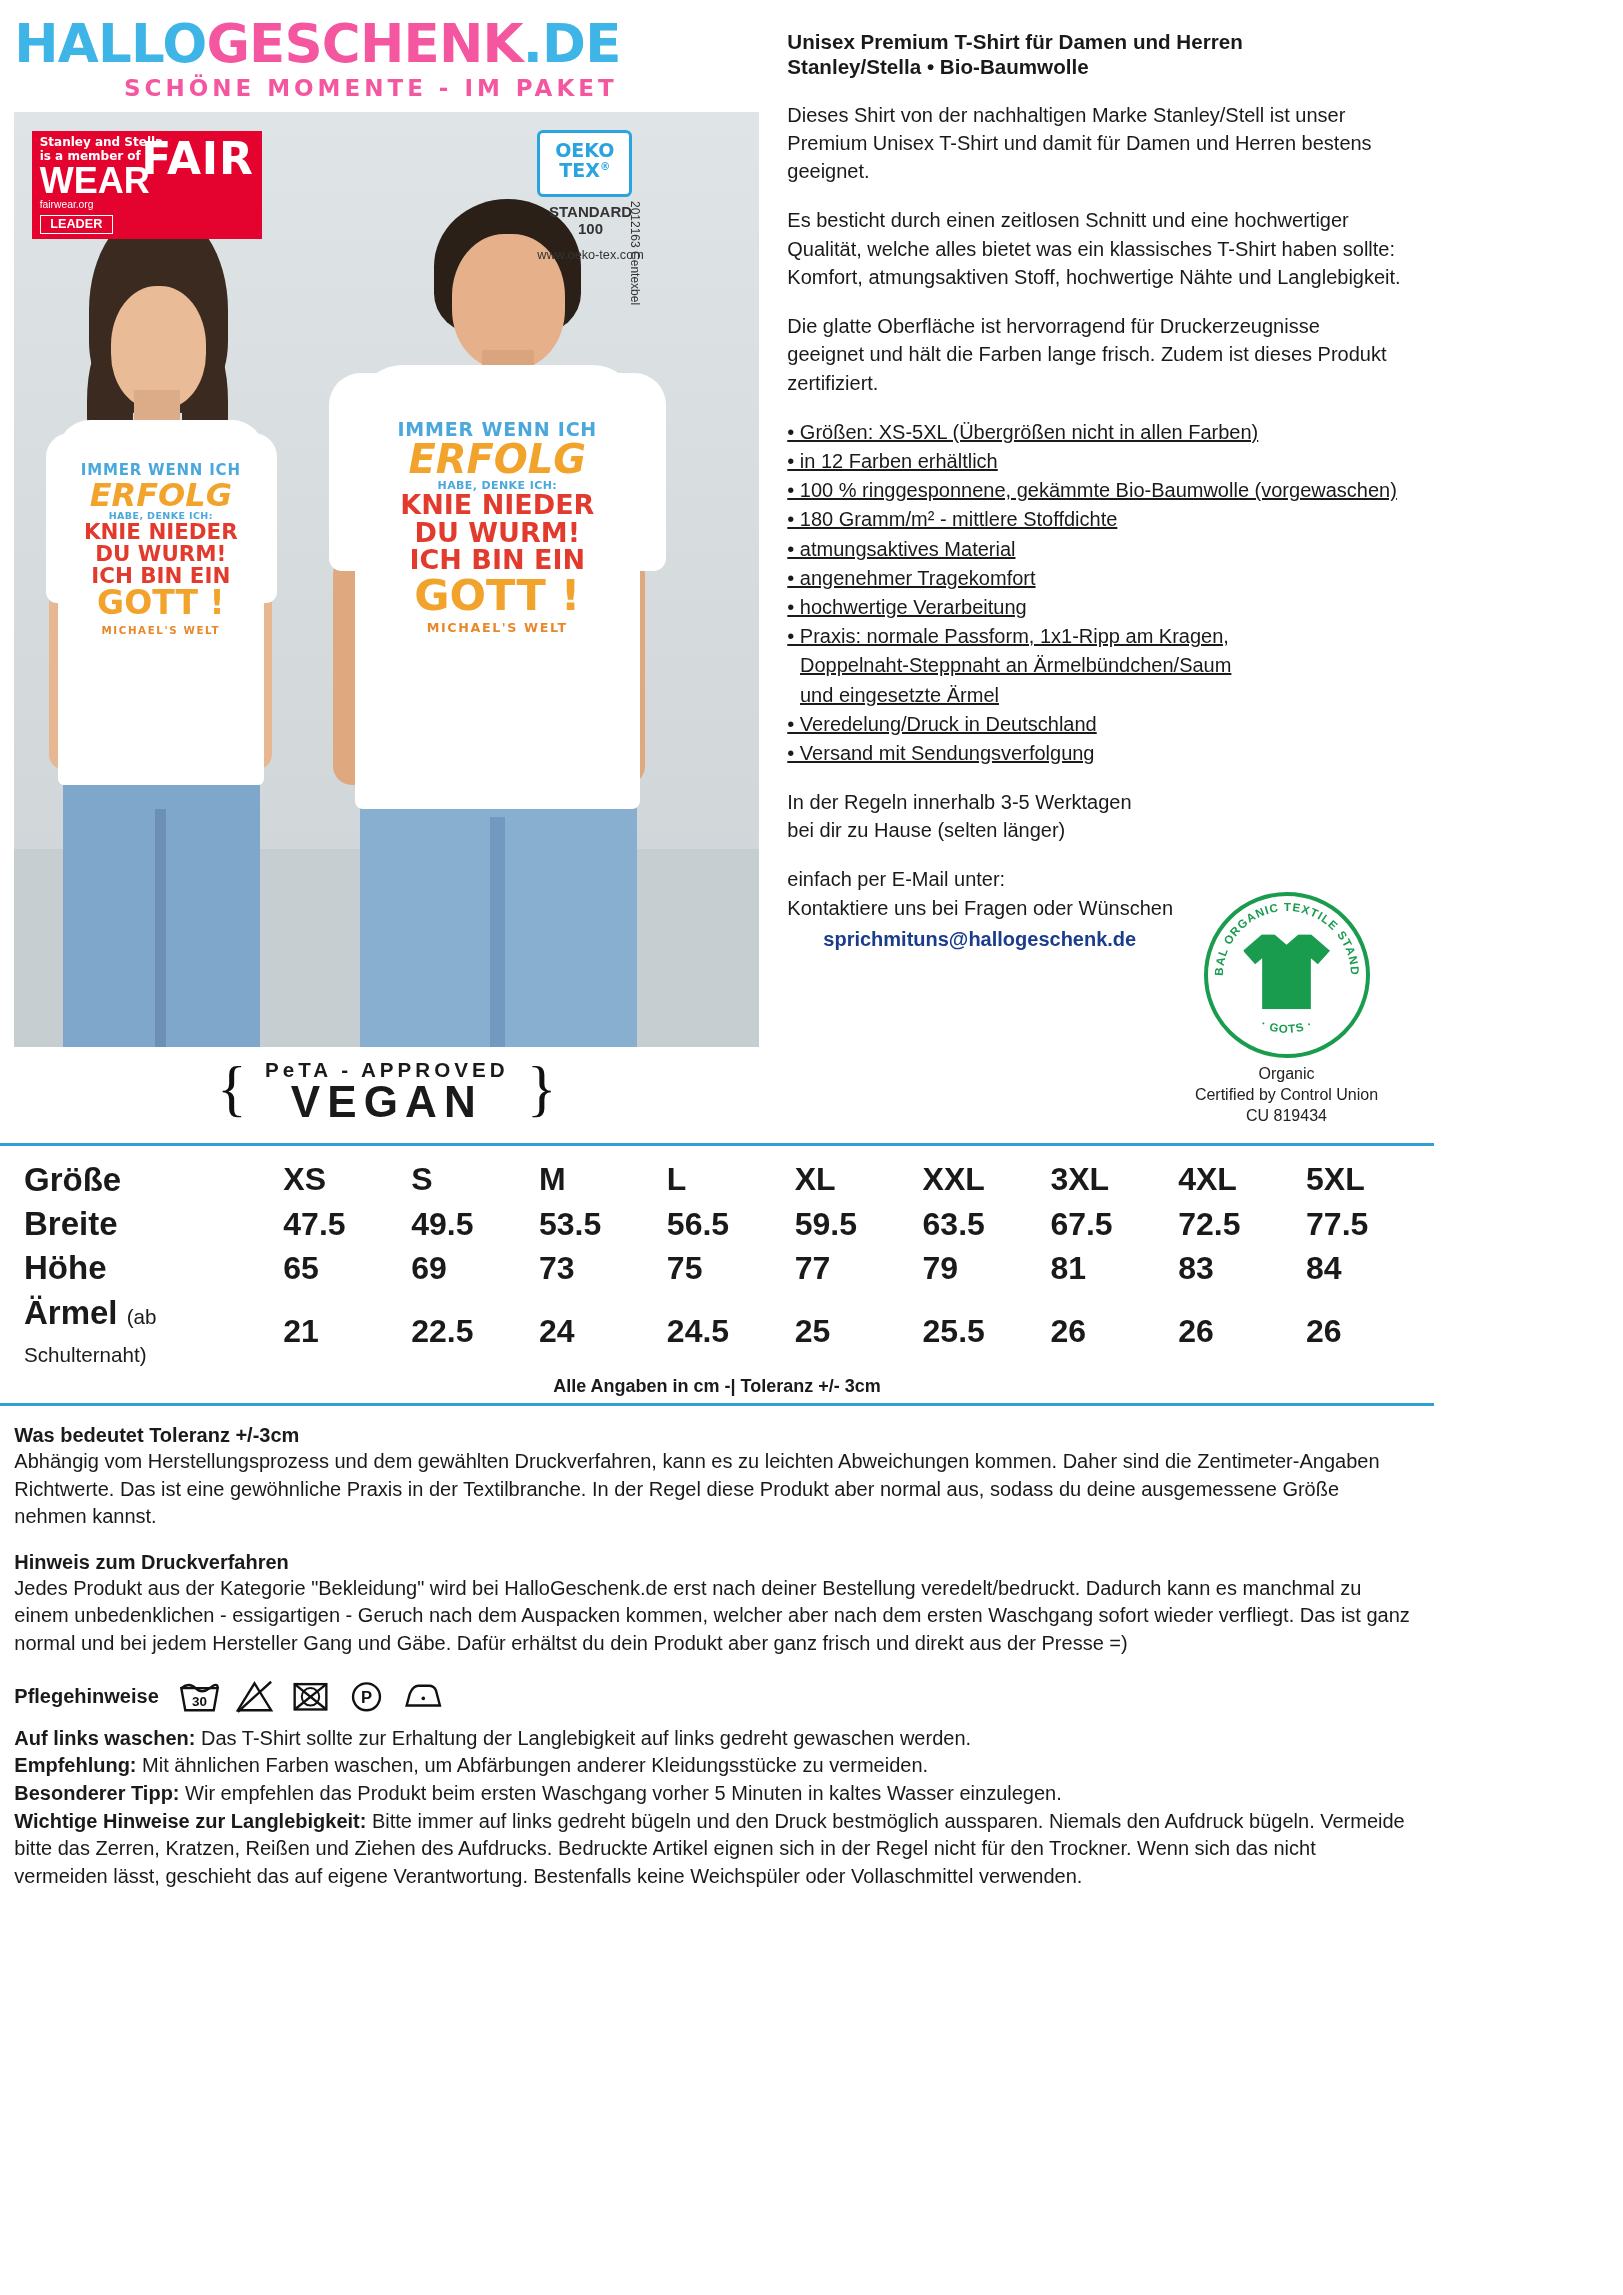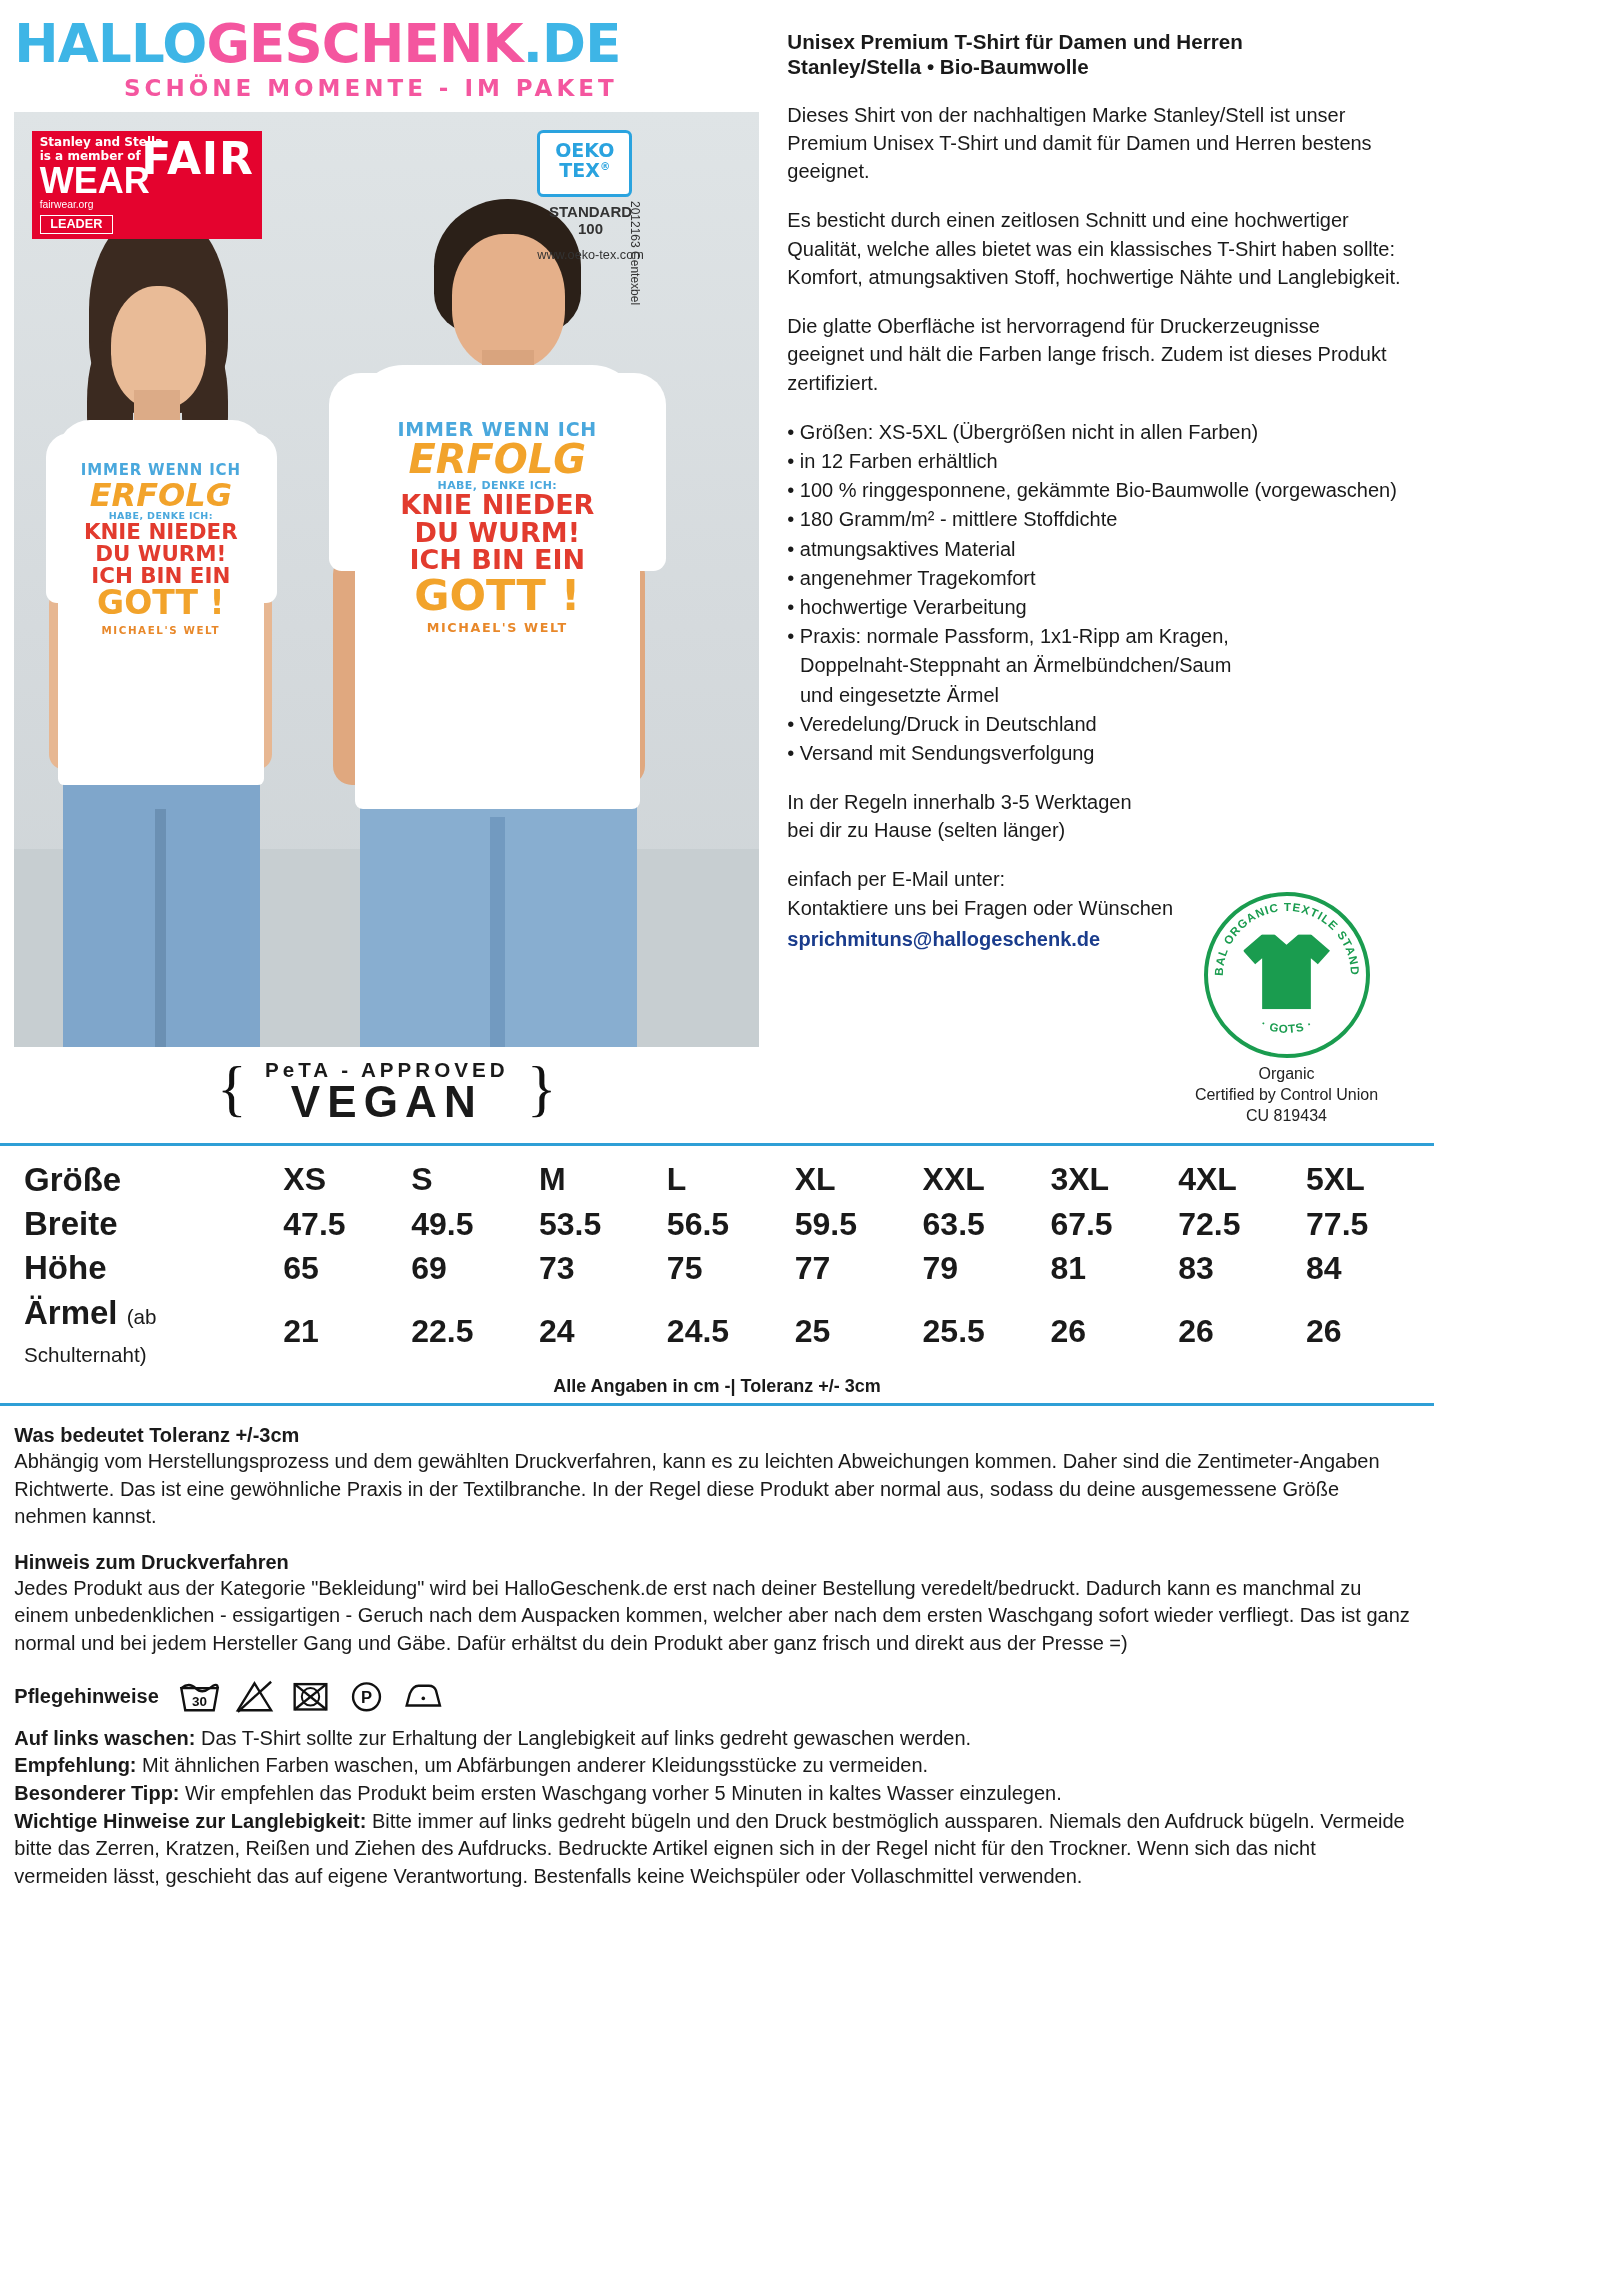--- a/index.html
+++ b/index.html
@@ -104,21 +104,21 @@
   .brace { position:absolute; top:-4.8px; font-size:62px; color:#111; font-family:"Liberation Serif", serif; font-weight:300; }
   .brace-l { left:0; }
   .brace-r { right:0; }
   .peta { font-size:20.6px; font-weight:bold; letter-spacing:4px; }
   .vegan-word { font-size:44px; font-weight:bold; letter-spacing:7.1px; margin-top:-4.8px; }
 
   
   .r-title { font-size:20.6px; font-weight:bold; line-height:1.25; margin-bottom:20.6px; }
   .r-p { font-size:20px; line-height:1.42; margin-bottom:20.6px; }
   .r-bullets { font-size:20px; line-height:1.42; margin-bottom:20.6px; }
-  .r-bullets div { margin-bottom:0.8px; }
+  .r-bullets div { margin-bottom:0.8px;text-decoration:underline; }
   .r-mail { font-size:20px; font-weight:bold; color:#1a3c8c; margin-top:3.2px; }
   .indent { padding-left:12.7px; display:block; }
 
   
   .gots { position:absolute; right:28.5px; top:892px; width:238px; text-align:center; }
   .gots-circle { width:166px; height:166px; border-radius:50%; border:4px solid #1a9c4f; margin:0 auto; position:relative; background:#fff; }
   .gots-shirt { position:absolute; left:50%; top:48%; transform:translate(-50%,-50%); width:87px; height:75px; background:#1a9c4f;
      clip-path: polygon(0% 22%, 22% 0%, 36% 0%, 50% 14%, 64% 0%, 78% 0%, 100% 22%, 86% 40%, 78% 32%, 78% 100%, 22% 100%, 22% 32%, 14% 40%); }
   .gots-ring-text { position:absolute; inset:0; }
   .gots-ring-text text { font-size:15.5px; font-weight:bold; fill:#1a9c4f; letter-spacing:1.4px; font-family:"Liberation Sans", sans-serif; }
@@ -275,21 +275,21 @@
       </div>
 
       <div class="r-p">
         <div>In der Regeln innerhalb 3-5 Werktagen</div>
         <div>bei dir zu Hause (selten länger)</div>
       </div>
 
       <div class="r-p">
         <div>einfach per E-Mail unter:</div>
         <div>Kontaktiere uns bei Fragen oder Wünschen</div>
-        <a class="r-mail" style="display:block; text-decoration:none;" href="#">sprichmituns@hallogeschenk.de</a>
+        <a class="r-mail" style="display:block; text-decoration:none;margin-left:36px;" href="#">sprichmituns@hallogeschenk.de</a>
       </div>
     </div>
   </div>
 
   <div class="gots">
     <div class="gots-circle">
       <svg class="gots-ring-text" viewBox="0 0 210 210">
         <defs>
           <path id="arcTop" d="M 20,105 A 85,85 0 0 1 190,105"></path>
           <path id="arcBot" d="M 28,105 A 77,77 0 0 0 182,105"></path>

